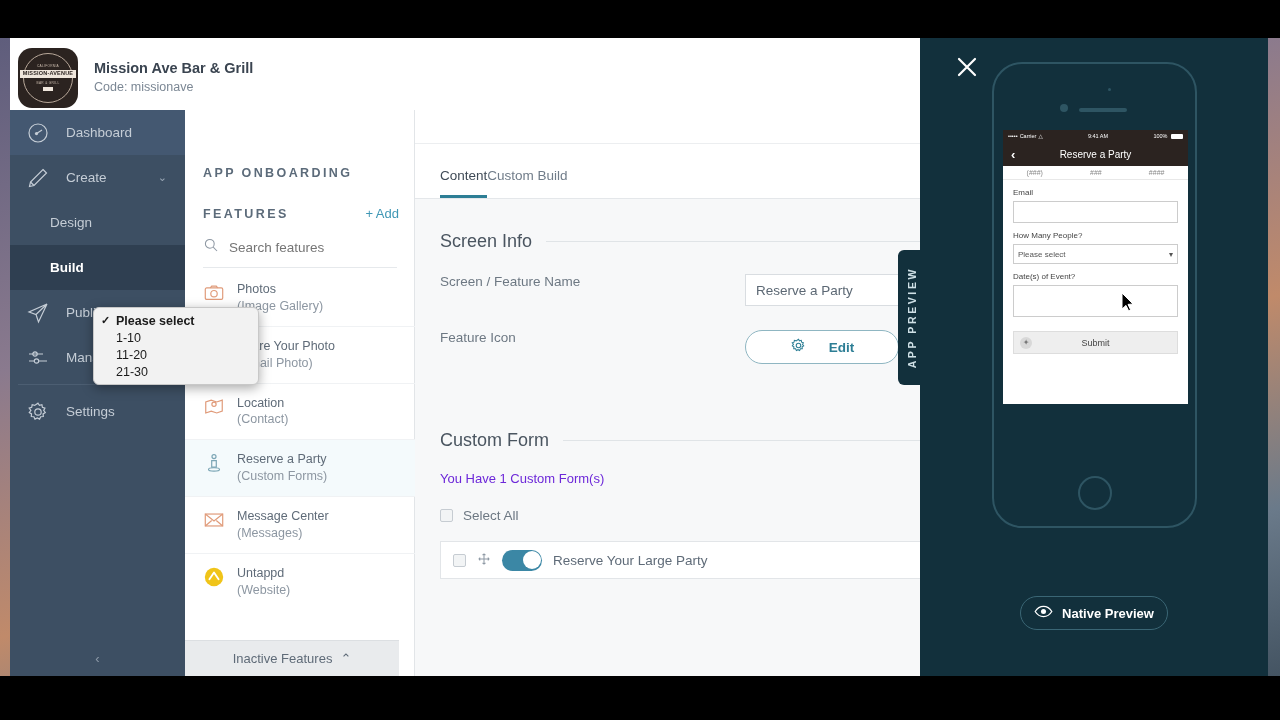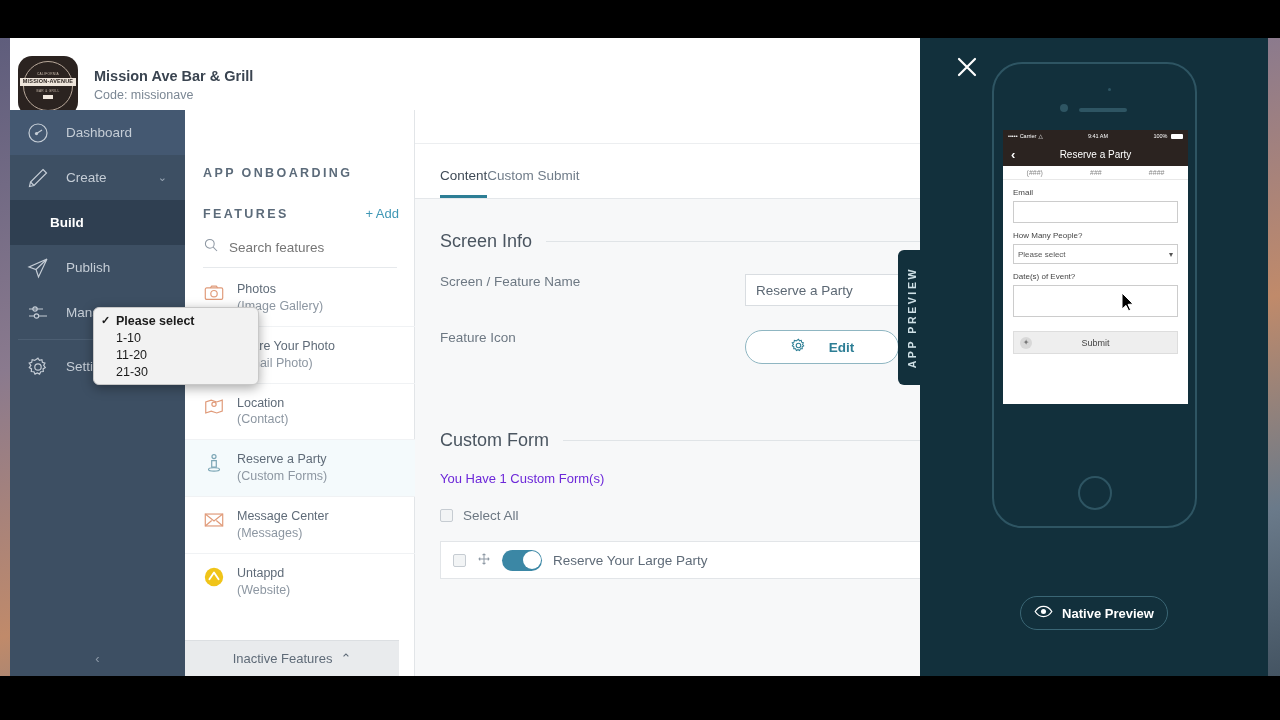--- a/index.html
+++ b/index.html
@@ -19,21 +19,21 @@
 
   .app-window {
     position: absolute; left: 10px; top: 38px;
     width: 1258px; height: 638px;
     overflow: hidden;
     background: #fff;
   }
 
   
   .app-header {
-    position: absolute; left: 0; top: 12px;
+    position: absolute; left: 0; top: 4px;
     width: 1258px; height: 72px;
     background: #fff;
     border-bottom: 1px solid #e6e8ea;
     display: flex; align-items: center;
   }
   .brand-logo {
     margin-left: 8px;
     width: 60px; height: 60px; border-radius: 14px;
     background: #2b2320;
     display: flex; align-items: center; justify-content: center;
@@ -319,20 +319,23 @@
       <span class="ico">
         <svg width="24" height="24" viewBox="0 0 24 24" fill="none" stroke="#c5cdd6" stroke-width="1.2">
           <path d="M17 3.5l3.5 3.5L8 19.5 3.5 20.5 4.5 16z"></path>
             <path d="M4.5 16L8 19.5"></path>
         </svg>
       </span>
       <span>Create</span>
       <span class="chev">⌄</span>
     </div>
 
+    <div class="nav-sub">
+      <span>Design</span>
+    </div>
     <div class="nav-sub active-build" style="background:#2f3f51;color:#fff;font-weight:bold;">
       <span>Build</span>
     </div>
 
     <div class="nav-item">
       <span class="ico">
         <svg width="24" height="24" viewBox="0 0 24 24" fill="none" stroke="#c5cdd6" stroke-width="1.2">
           <path d="M21 3L3 11l7 2.5L21 3zM10 13.5L12.5 21 21 3"></path>
         </svg>
       </span>
@@ -475,21 +478,21 @@
 
     <div class="inactive-bar">
       <span>Inactive Features</span>
       <span>⌃</span>
     </div>
   </div>
 
   <div class="main">
     <div class="tabs">
       <div class="tab active">Content</div>
-      <div class="tab">Custom Submit</div>
+      <div class="tab">Custom Build</div>
     </div>
 
     <div class="sect-head">
       <h2>Screen Info</h2>
       <div class="rule"></div>
     </div>
 
     <div class="row">
       <span class="lbl">Screen / Feature Name</span>
       <input class="txt-input" value="Reserve a Party" style="">

